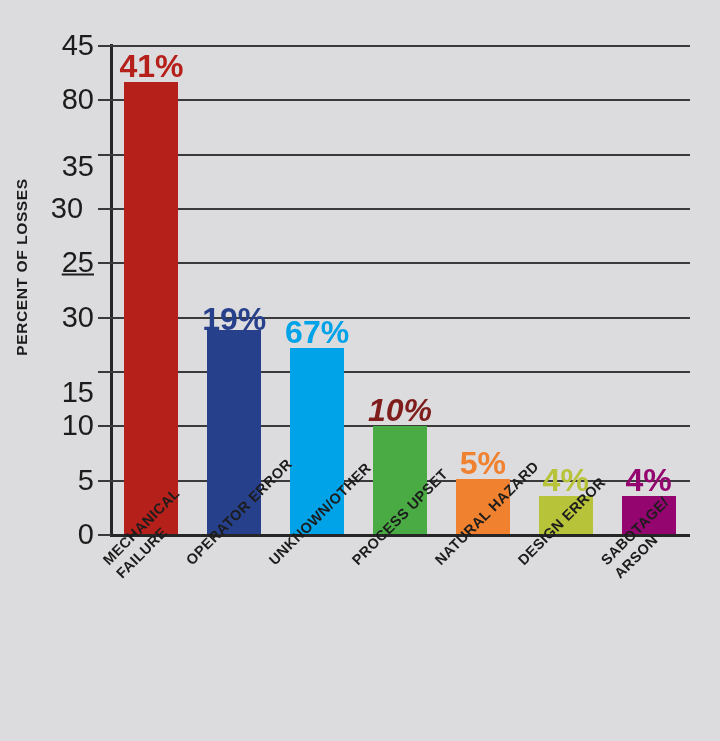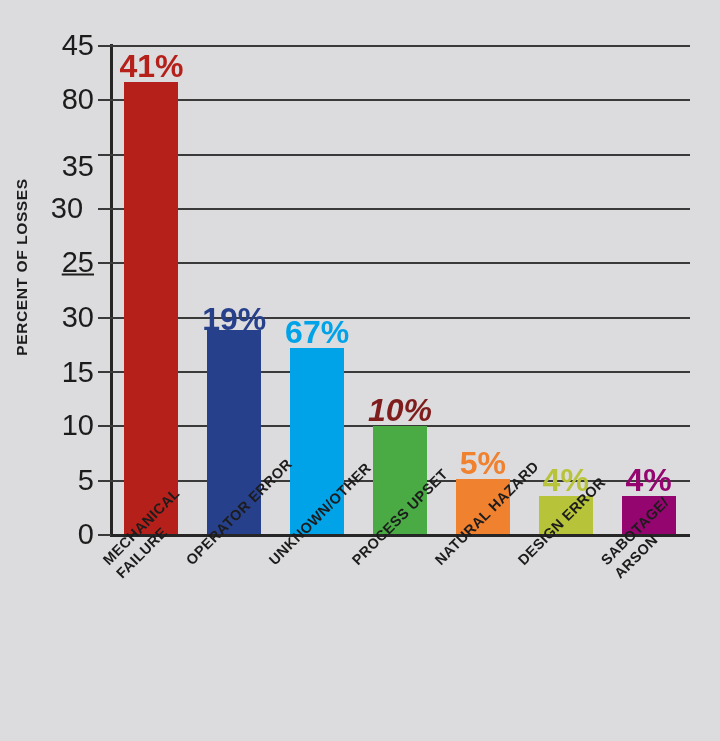--- a/index.html
+++ b/index.html
@@ -143,21 +143,21 @@
 <div id="chart-root">
 
   <div id="y-axis-title">
     <span class="vtext">PERCENT OF LOSSES</span>
   </div>
 
   <div id="y-tick-labels">
       <div class="tick-label" style="top: 534px;">0</div>
       <div class="tick-label" style="top: 479.667px;">5</div>
       <div class="tick-label" style="top: 425.333px;">10</div>
-      <div class="tick-label" style="top: 372px; text-align: right;">15</div>
+      <div class="tick-label" style="top: 392px; text-align: right;">15</div>
       <div class="tick-label" style="top: 316.667px;">30</div>
       <div class="tick-label" style="top: 262.333px; text-decoration: underline;">25</div>
       <div class="tick-label" style="top: 208px; text-align: center;">30</div>
       <div class="tick-label" style="top: 153.667px; margin-top: 12px;">35</div>
       <div class="tick-label" style="top: 99.3333px;">80</div>
       <div class="tick-label" style="top: 45px;">45</div>
     </div>
 
   <div id="y-axis-line"></div>
 

